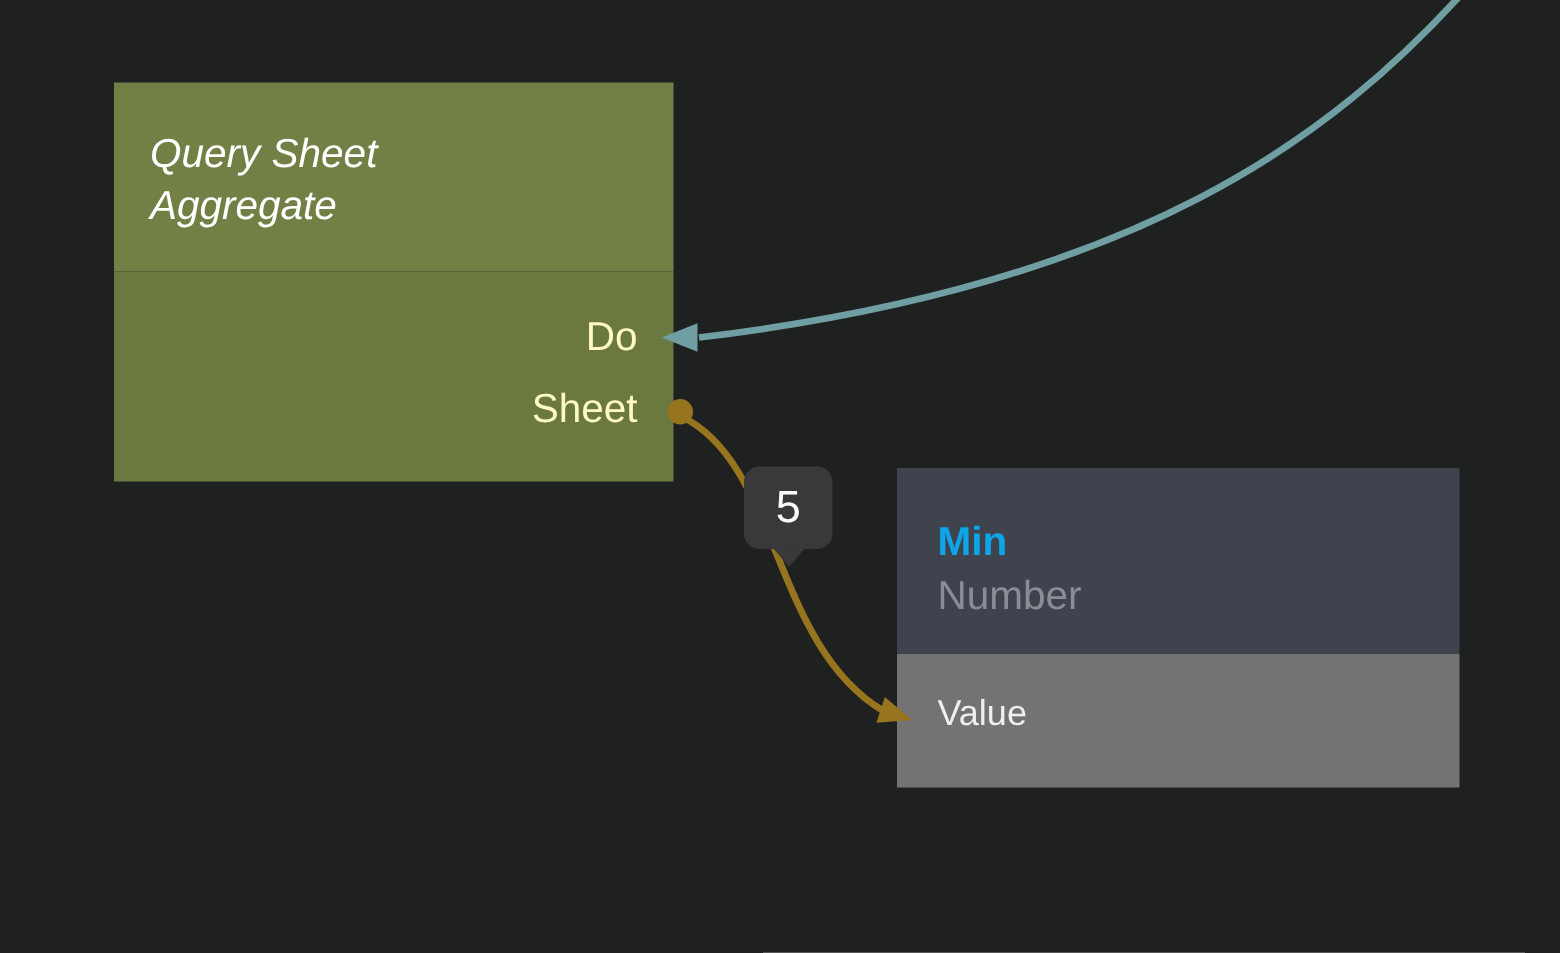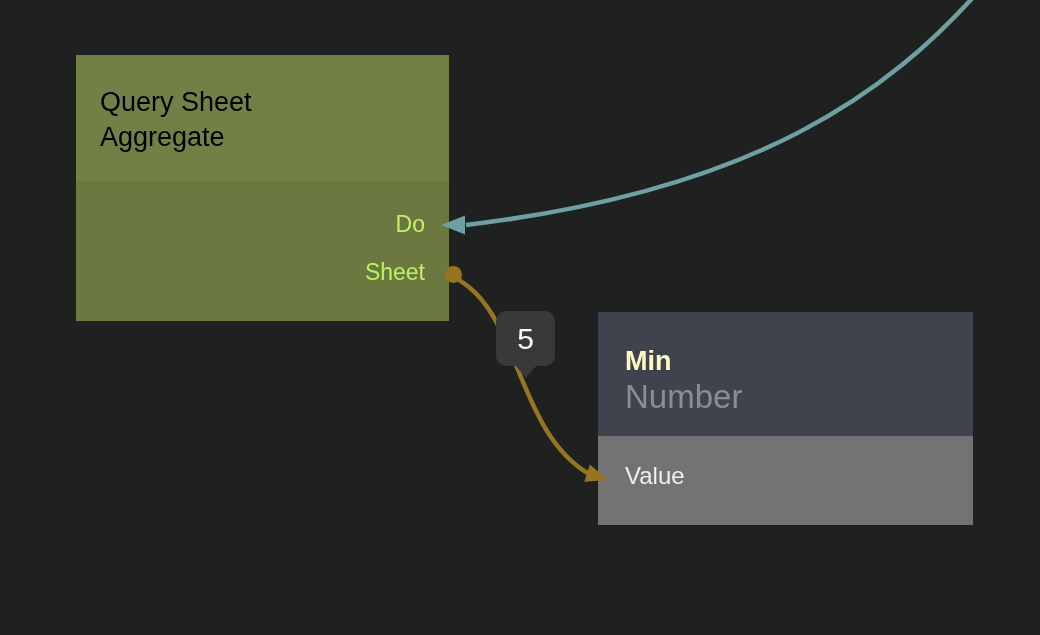--- a/index.html
+++ b/index.html
@@ -34,34 +34,35 @@
     top: 55px;
     width: 373px;
     height: 266px;
   }
   .node-qsa .node-header {
     height: 126px;
     background: #738045;
     padding: 30px 24px 0 24px;
   }
   .node-qsa .node-title {
-    color: #000000;
+    color: #ffffff;
     font-size: 27px;
     line-height: 35px;
     max-width: 250px;
+    font-style: italic;
   }
   .node-qsa .node-body {
     position: relative;
     height: 140px;
     background: #6B7840;
   }
   .port {
     position: absolute;
-    color: #bef264;
-    font-size: 23px;
+    color: #fef9c3;
+    font-size: 27px;
     line-height: 24px;
     white-space: nowrap;
   }
   .port.right {
     right: 24px;
     text-align: right;
   }
   .port-do    { top: 31px; }
   .port-result{ top: 79px; }
 
@@ -71,28 +72,28 @@
     top: 312px;
     width: 375px;
     height: 213px;
   }
   .node-min .node-header {
     height: 124px;
     background: #3F434E;
     padding: 31px 27px 0 27px;
   }
   .node-min .node-title {
-    color: #fef9c3;
+    color: #0ea5e9;
     font-size: 27px;
     line-height: 36px;
     font-weight: 600;
   }
   .node-min .node-subtitle {
     color: #8A8D96;
-    font-size: 33px;
+    font-size: 27px;
     line-height: 36px;
     font-weight: 400;
   }
   .node-min .node-body {
     position: relative;
     height: 89px;
     background: #3A3E48;
   }
   .node-min .port.left {
     left: 27px;

